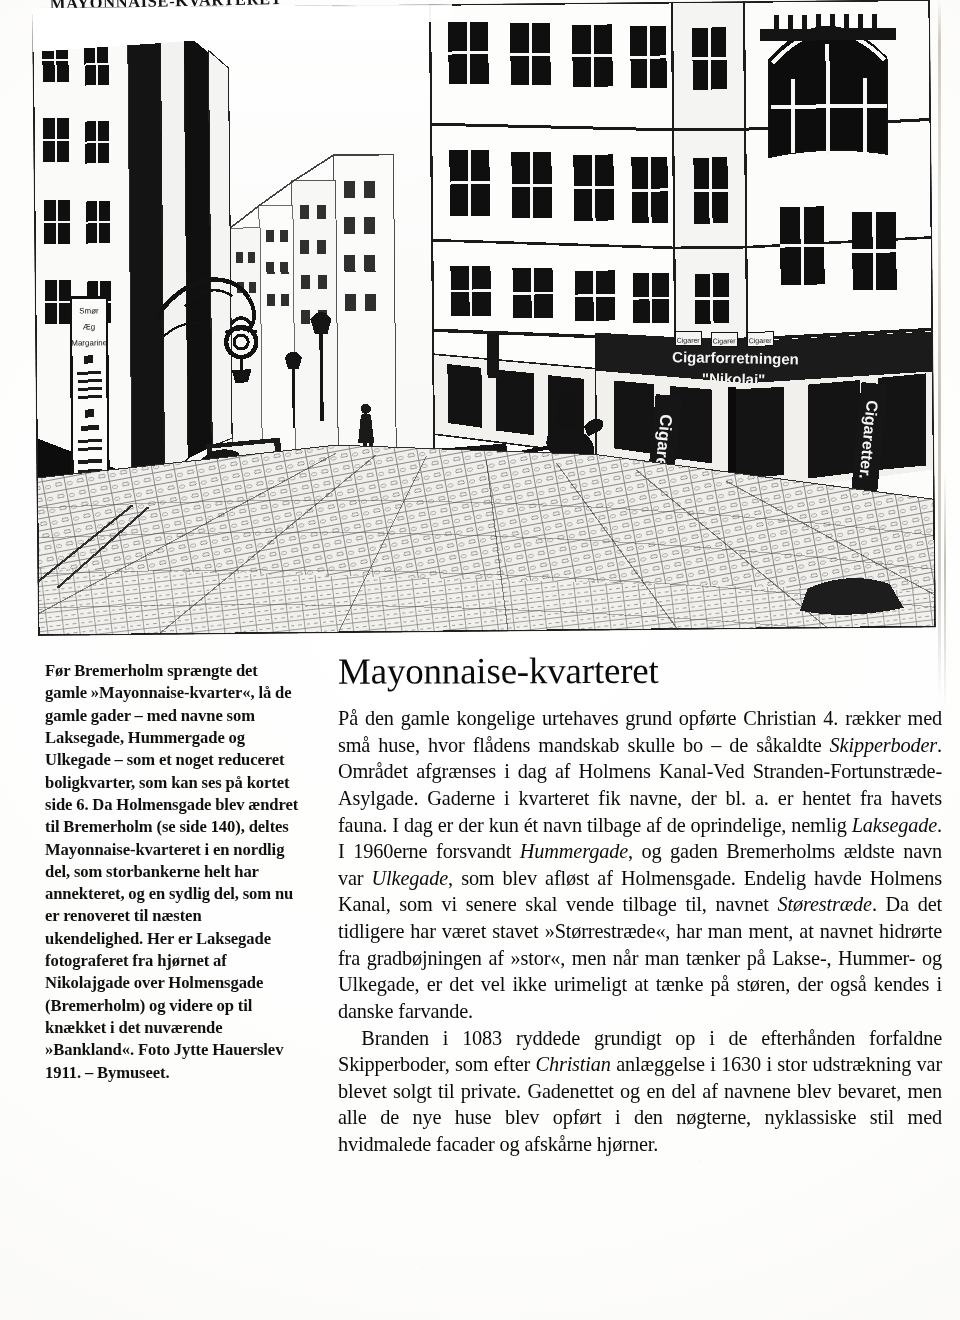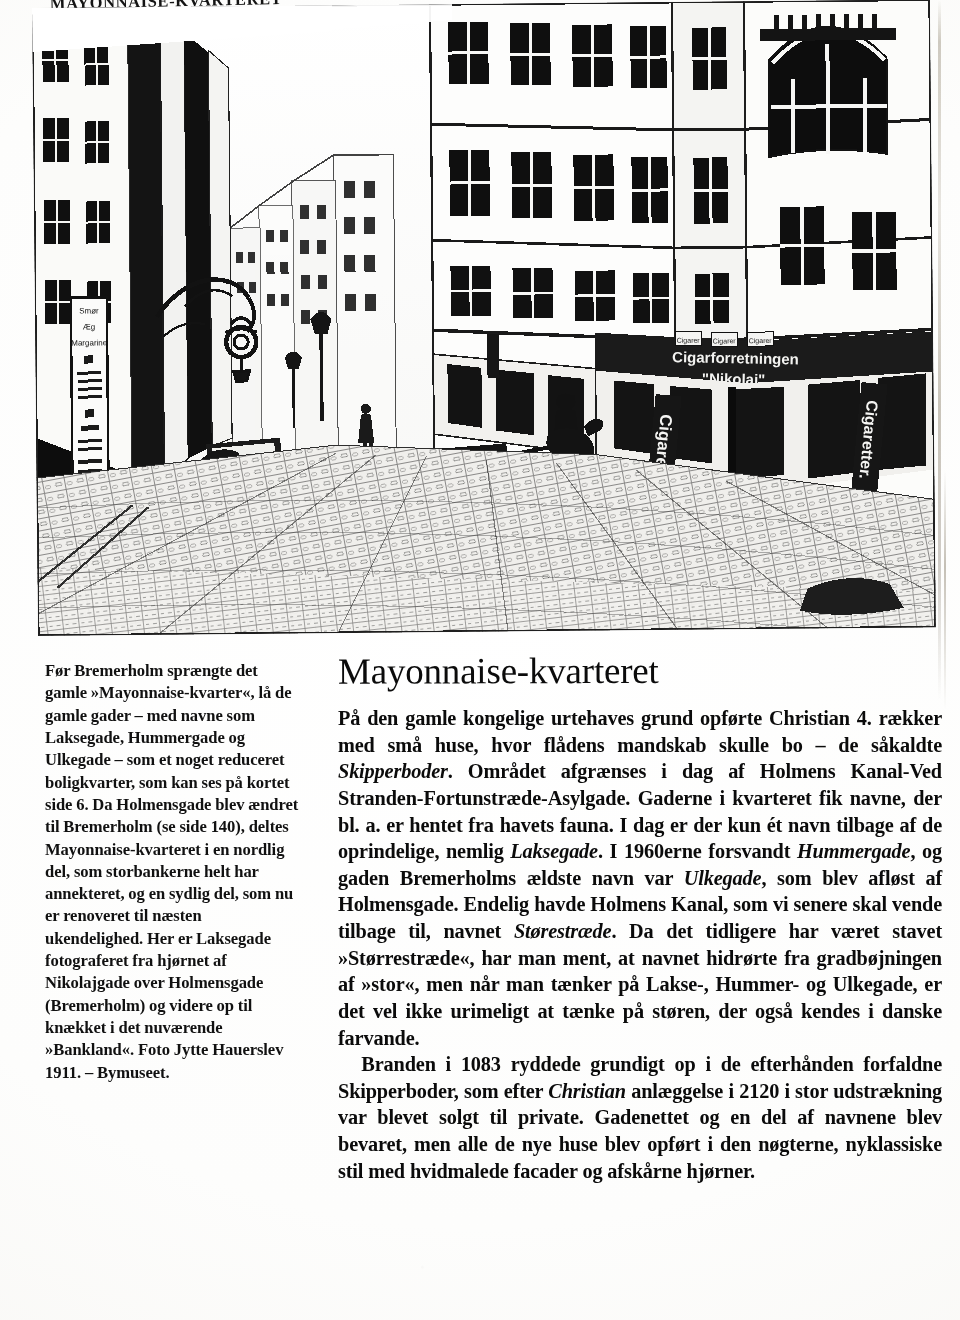--- a/index.html
+++ b/index.html
@@ -117,21 +117,20 @@
     letter-spacing: -0.2px;
     transform: rotate(-0.12deg);
   }
   .body-col p {
     margin: 0;
     font-size: 20.3px;
     line-height: 1.312;
     text-align: justify;
     letter-spacing: -0.15px;
     hyphens: manual;
-    font-weight: bold;
   }
   .body-col p.indent { text-indent: 1.15em; }
   .body-col i { font-style: italic; }
 
   .ink-noise {
     position: absolute;
     inset: 0;
     pointer-events: none;
     opacity: .5;
     background-image:
@@ -549,18 +548,18 @@
 
   <div class="body-col">
 
     <h1 class="article-title">Mayonnaise-kvarteret</h1>
 
     <p>
       <span>På den gamle kongelige urtehaves grund opførte Christian 4. rækker med små huse, hvor flådens mandskab skulle bo – de såkaldte </span><i>Skipperboder</i><span>. Området afgrænses i dag af Holmens Kanal-Ved Stranden-Fortunstræde-Asylgade. Gaderne i kvarteret fik navne, der bl. a. er hentet fra havets fauna. I dag er der kun ét navn tilbage af de oprindelige, nemlig </span><i>Laksegade</i><span>. I 1960erne forsvandt </span><i>Hummergade</i><span>, og gaden Bremerholms ældste navn var </span><i>Ulkegade</i><span>, som blev afløst af Holmensgade. Endelig havde Holmens Kanal, som vi senere skal vende tilbage til, navnet </span><i>Størestræde</i><span>. Da det tidligere har været stavet »Størrestræde«, har man ment, at navnet hidrørte fra gradbøjningen af »stor«, men når man tænker på Lakse-, Hummer- og Ulkegade, er det vel ikke urimeligt at tænke på støren, der også kendes i danske farvande.</span>
     </p>
 
     <p class="indent">
-      <span>Branden i 1083 ryddede grundigt op i de efterhånden forfaldne Skipperboder, som efter </span><i>Christian</i><span> anlæggelse i 2120 i stor udstrækning var blevet solgt til private. Gadenettet og en del af navnene blev bevaret, men alle de nye huse blev opført i den nøgterne, nyklassiske stil med hvidmalede facader og afskårne hjørner.</span>
+      <span>Branden i 1083 ryddede grundigt op i de efterhånden forfaldne Skipperboder, som efter </span><i>Christian</i><span> anlæggelse i 1630 i stor udstrækning var blevet solgt til private. Gadenettet og en del af navnene blev bevaret, men alle de nye huse blev opført i den nøgterne, nyklassiske stil med hvidmalede facader og afskårne hjørner.</span>
     </p>
   </div>
 
   <div class="ink-noise"></div>
 </div>
 
 </body></html>

